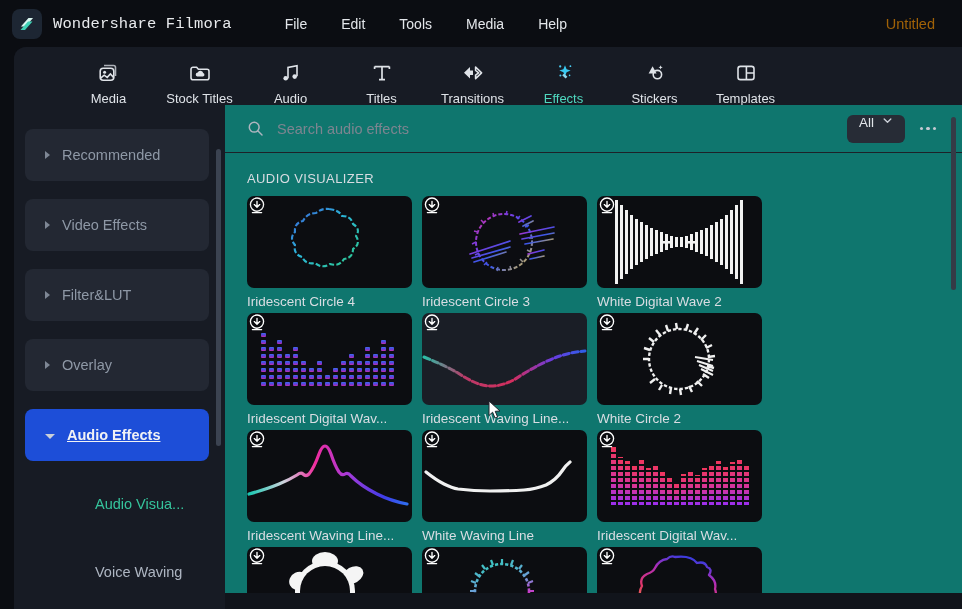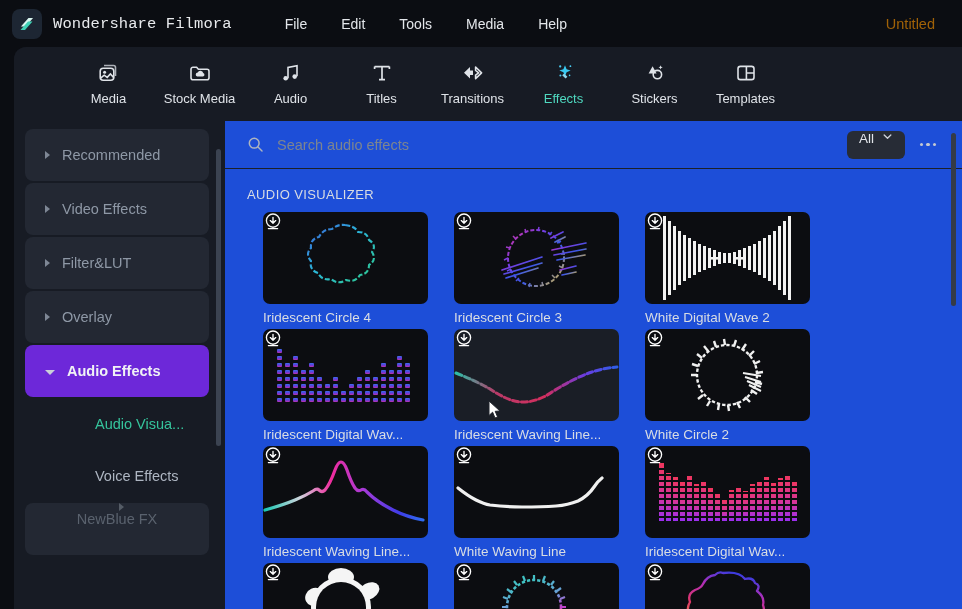--- a/index.html
+++ b/index.html
@@ -71,23 +71,23 @@
     background: #171b24;
   }
   .sidebar-scroll {
     position: absolute; left: 0; top: 0; width: 211px; height: 488px;
     overflow: hidden;
   }
   .cat {
     position: relative; margin: 0 16px 0 11px; height: 52px; border-radius: 8px;
     display: flex; align-items: center; color: #8e98a6; font-size: 14.5px;
   }
-  .cat + .cat { margin-top: 2px; }
+  .cat + .cat { margin-top: 18px; }
   .cat.group { background: #232833; }
-  .cat.group.open { background: #6d28d9; color: #f0f2f5; font-weight: bold; }
+  .cat.group.open { background: #1d4ed8; color: #f0f2f5; font-weight: bold; text-decoration: underline; }
   .cat .arrow {
     width: 0; height: 0; margin-left: 20px; margin-right: 12px;
     border-left: 5px solid #7e8795;
     border-top: 4px solid transparent; border-bottom: 4px solid transparent;
   }
   .cat.group.open .arrow {
     border-left: 5px solid transparent; border-right: 5px solid transparent;
     border-top: 5px solid #c9cfd8; border-bottom: 0;
     margin-top: 2px;
   }
@@ -99,22 +99,22 @@
   .cat.dim { color: #5a626e; flex-direction: column; }
   .cat.dim .arrow { border-left-color: #555c66; }
 
   .sb-track {
     position: absolute; right: 4px; top: 28px; width: 5px; height: 297px;
     background: #3b4351; border-radius: 3px;
   }
 
   
   .content {
-    position: absolute; left: 211px; top: 74px; width: 737px; height: 488px;
-    background: #1d4ed8;
+    position: absolute; left: 211px; top: 58px; width: 737px; height: 488px;
+    background: #0f766e;
   }
   .searchbar {
     position: absolute; left: 0; top: 0; width: 737px; height: 48px;
     display: flex; align-items: center;
     border-bottom: 1px solid #1d2128;
   }
   .search-icon { margin-left: 22px; display: flex; }
   .search-input {
     flex: 1; background: transparent; border: none; outline: none;
     margin-left: 13px; color: #d6dae0; font-size: 14.5px;
@@ -138,21 +138,21 @@
     overflow: hidden;
   }
   .section-title {
     position: absolute; left: 22px; top: 144px;
     color: #d8dce2; font-size: 13px; letter-spacing: .4px;
   }
   .grid {
     position: absolute; left: 22px; top: 22px; width: 688px;
     display: flex; flex-wrap: wrap; gap: 4px 10px;
   }
-  .card { width: 165px; margin-left: 16px; }
+  .card { width: 165px; }
   .thumb {
     position: relative; width: 165px; height: 92px; border-radius: 7px;
     background: #0c0d11; overflow: hidden;
   }
   .card.hover .thumb { background: #1a1e26; }
   .thumb svg { position: absolute; left: 0; top: 0; }
   .dl {
     position: absolute; right: 8px; bottom: 7px; width: 20px; height: 20px;
   }
   .card-label {
@@ -209,21 +209,21 @@
       <span class="tab-label">Media</span>
     </div>
 
     <div class="tab">
       <span class="tab-icon">
         <svg width="24" height="24" viewBox="0 0 24 24" fill="none" stroke="#dfe3e8" stroke-width="1.6">
           <path d="M3 8.2a2 2 0 012-2h3.6l1.8 2H19a2 2 0 012 2v6.6a2 2 0 01-2 2H5a2 2 0 01-2-2z"></path>
           <path d="M9.2 15.6a2.1 2.1 0 01.5-4.1 2.9 2.9 0 015.5.6 1.8 1.8 0 01-.3 3.5z" fill="#dfe3e8" stroke="none"></path>
         </svg>
       </span>
-      <span class="tab-label">Stock Media</span>
+      <span class="tab-label">Stock Titles</span>
     </div>
 
     <div class="tab">
       <span class="tab-icon">
         <svg width="24" height="24" viewBox="0 0 24 24" fill="none" stroke="#dfe3e8" stroke-width="1.6">
           <path d="M9 17.2V6.4l9-1.7v10.6"></path>
           <circle cx="6.7" cy="17.3" r="2.3" fill="#dfe3e8" stroke="none"></circle>
           <circle cx="15.7" cy="15.6" r="2.3" fill="#dfe3e8" stroke="none"></circle>
         </svg>
       </span>
@@ -315,21 +315,21 @@
         <span class="arrow"></span>
         <span>Audio Effects</span>
       </div>
 
 
       <div class="cat sub active">
         <span>Audio Visua...</span>
       </div>
 
       <div class="cat sub">
-        <span>Voice Effects</span>
+        <span>Voice Waving</span>
       </div>
 
       <div class="cat group dim">
         <span class="arrow"></span>
         <span>NewBlue FX</span>
       </div>
     </div>
 
     <div class="sb-track"></div>
   </div>

